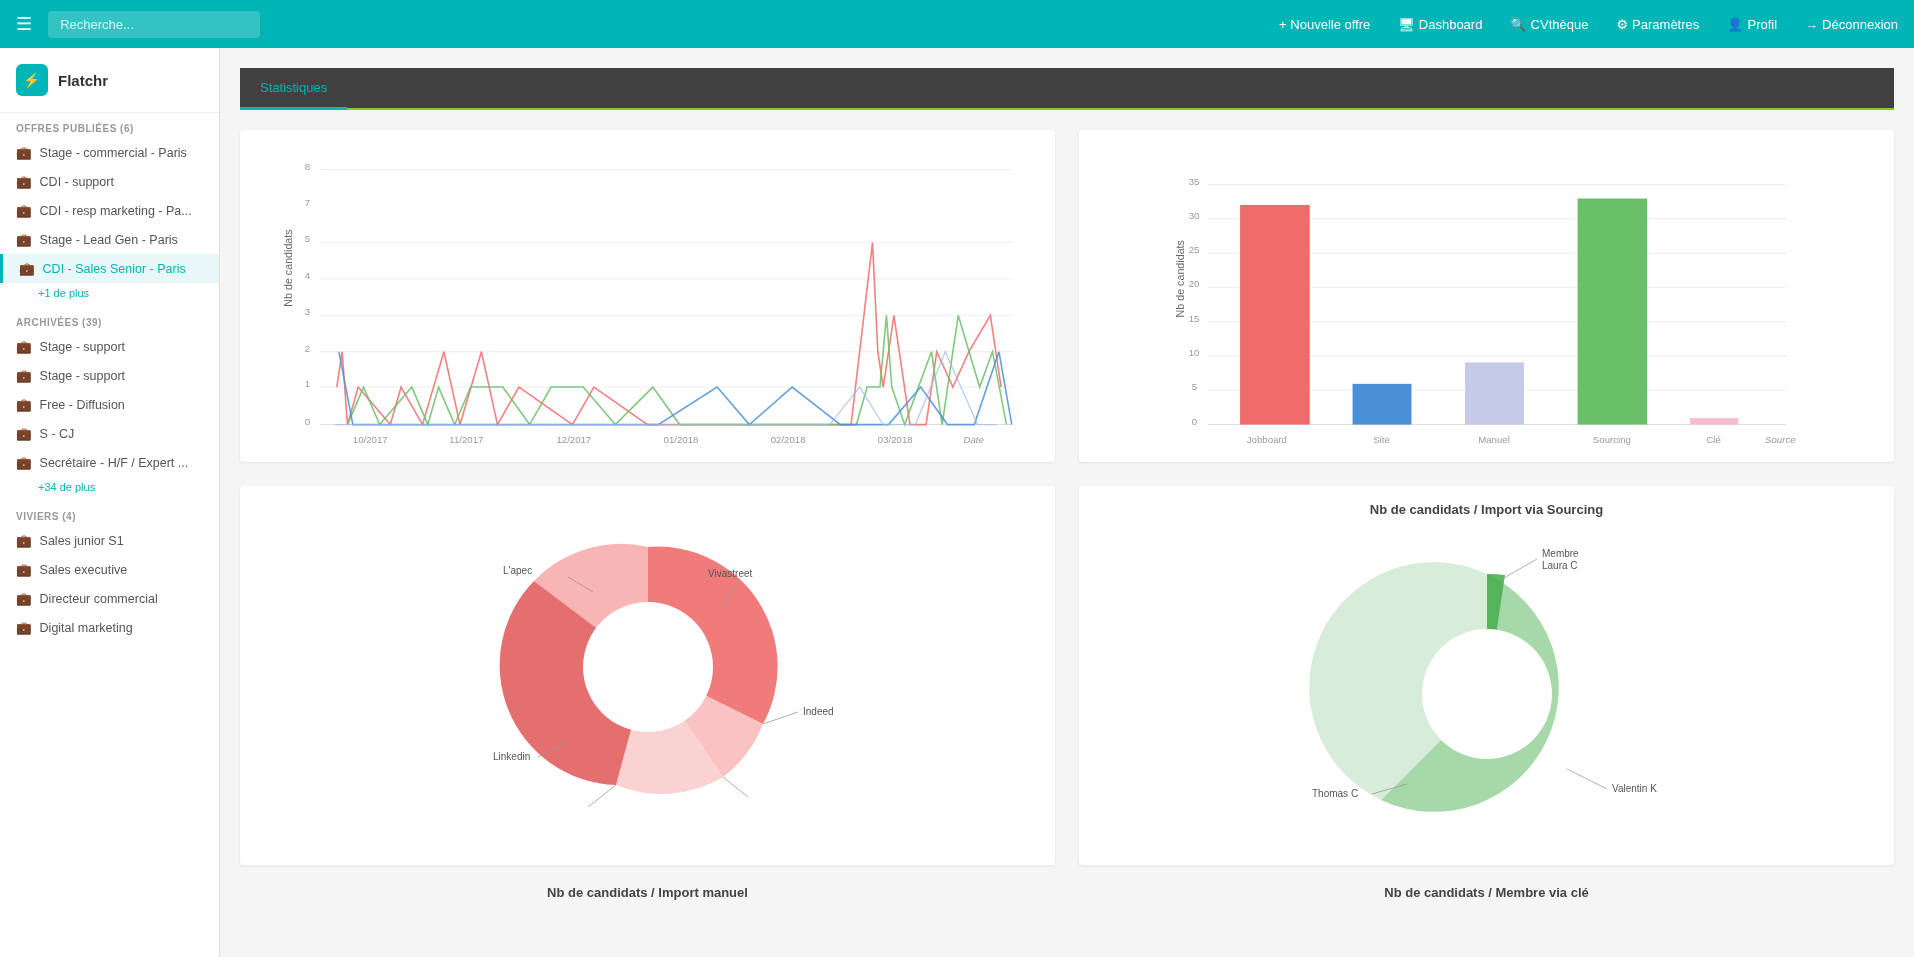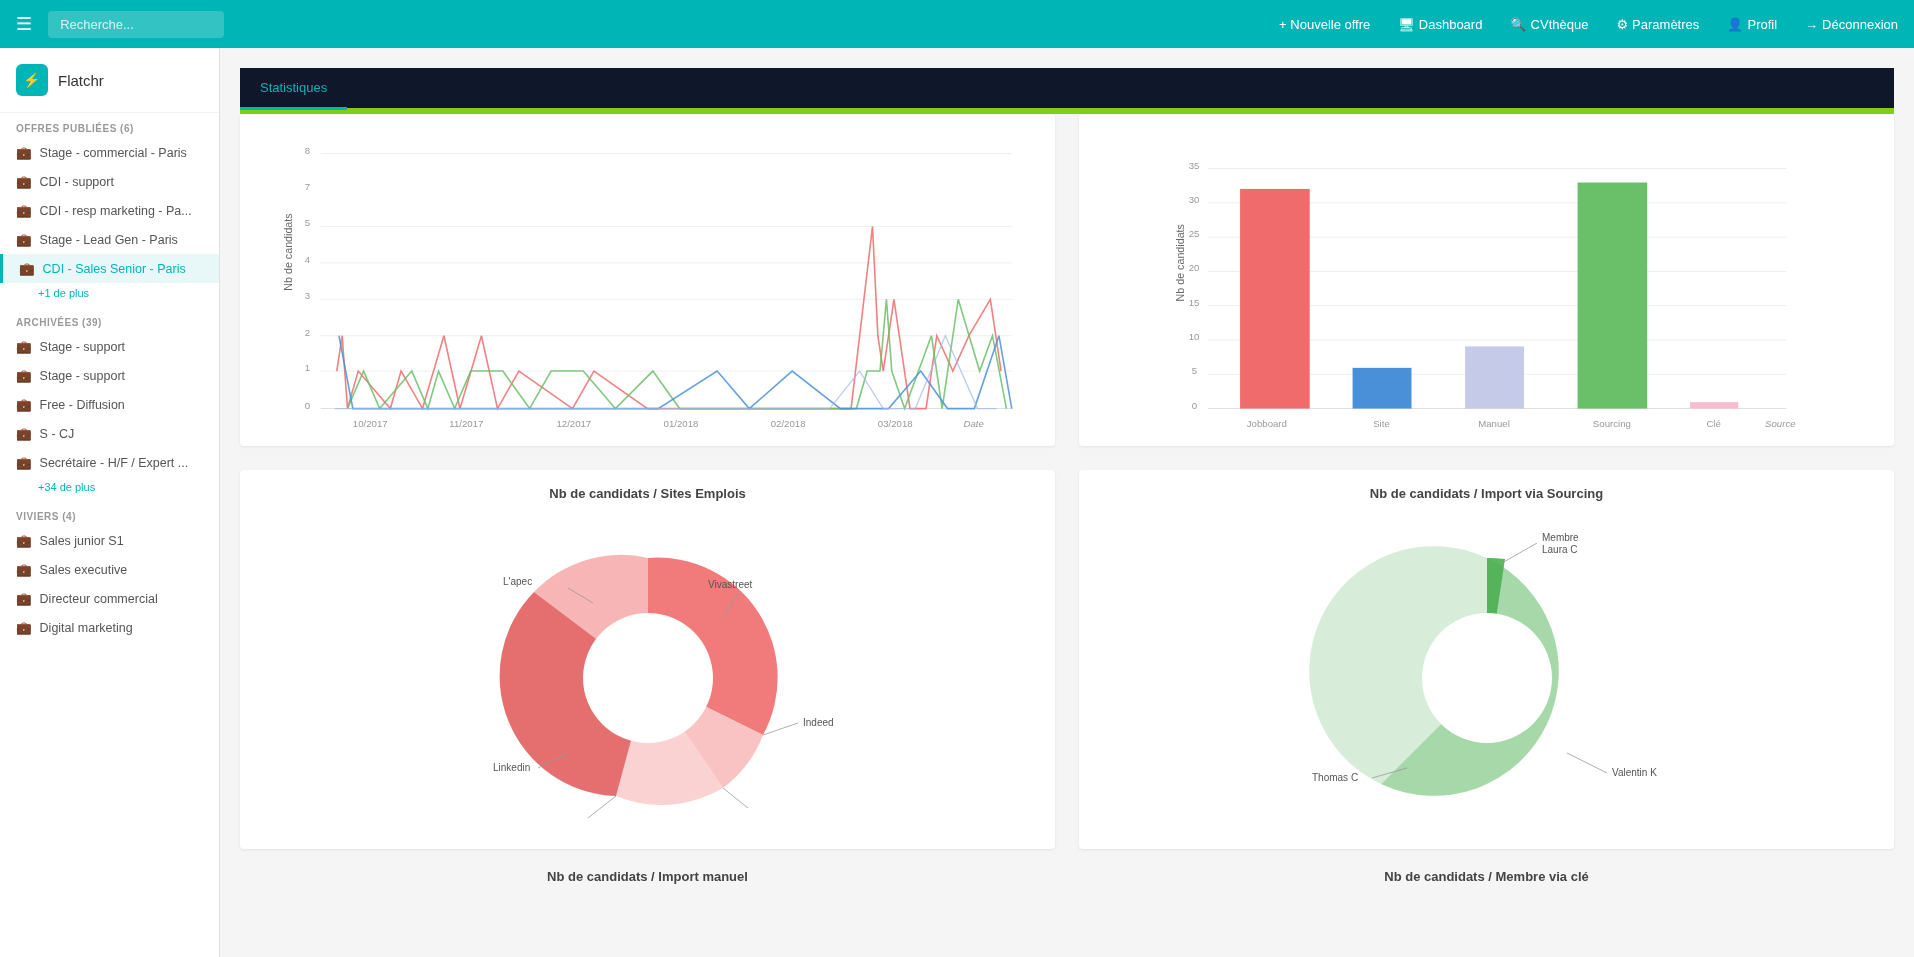--- a/index.html
+++ b/index.html
@@ -17,21 +17,21 @@
       z-index: 100;
     }
     .navbar-menu-icon { color: white; font-size: 18px; margin-right: 16px; cursor: pointer; }
     .navbar-search {
       background: rgba(255,255,255,0.2);
       border: none;
       border-radius: 4px;
       padding: 6px 12px;
       color: white;
       font-size: 13px;
-      width: 176px;
+      width: 212px;
     }
     .navbar-search::placeholder { color: rgba(255,255,255,0.8); }
     .navbar-right {
       margin-left: auto;
       display: flex;
       align-items: flex-end;
       gap: 28px;
     }
     .navbar-right a {
       color: white;
@@ -67,21 +67,21 @@
       height: 32px;
       background: #00b5b5;
       border-radius: 6px;
       display: flex;
       align-items: center;
       justify-content: center;
       color: white;
       font-size: 14px;
       margin-right: 10px;
     }
-    .brand-name { font-weight: 400; font-size: 15px; }
+    .brand-name { font-weight: 700; font-size: 15px; }
     .sidebar-filter {
       padding: 10px 16px;
       color: #999;
       font-size: 12px;
       border-bottom: 1px solid #f0f0f0;
     }
     .sidebar-section-title {
       padding: 10px 16px 4px;
       font-size: 10px;
       font-weight: 700;
@@ -106,22 +106,23 @@
     .sidebar-more {
       padding: 4px 16px 8px 38px;
       font-size: 11px;
       color: #00b5b5;
       cursor: pointer;
     }
 
     
     .main { margin-left: 220px; padding: 20px; flex: 1; }
     .main-tab-bar {
-      background: #0f172a;
-      border-bottom: 6px solid #84cc16;
+      background: #404040;
+      border-bottom: 2px solid #84cc16;
+      margin-bottom: 20px;
       display: flex;
     }
     .main-tab {
       padding: 12px 20px;
       font-size: 13px;
       cursor: pointer;
       color: #666;
       border-bottom: 3px solid transparent;
       margin-bottom: -2px;
     }
@@ -362,21 +363,20 @@
           <text x="95" y="277" class="axis-label" text-anchor="middle">Jobboard</text>
           <text x="202" y="277" class="axis-label" text-anchor="middle">Site</text>
           <text x="307" y="277" class="axis-label" text-anchor="middle">Manuel</text>
           <text x="417" y="277" class="axis-label" text-anchor="middle">Sourcing</text>
           <text x="512" y="277" class="axis-label" text-anchor="middle">Clé</text>
           <text x="560" y="277" class="axis-label" style="font-style:italic;">Source</text>
         </svg>
       </div>
 
       <div class="chart-container">
-        <div class="chart-title">Nb de candidats / Sites Emplois</div>
         <div class="donut-wrap">
           <svg width="420" height="320" viewBox="0 0 420 320">
 
             <path d="M210,165 L210,45 A120,120 0 0,1 325,222 Z" fill="#f06b6b" opacity="0.9"></path>
 
             <path d="M210,165 L325,222 A120,120 0 0,1 285,275 Z" fill="#f9b4b4" opacity="0.8"></path>
 
             <path d="M210,165 L285,275 A120,120 0 0,1 178,283 Z" fill="#f9b4b4" opacity="0.6"></path>
 
             <path d="M210,165 L178,283 A120,120 0 0,1 96,79 Z" fill="#e05555" opacity="0.85"></path>

